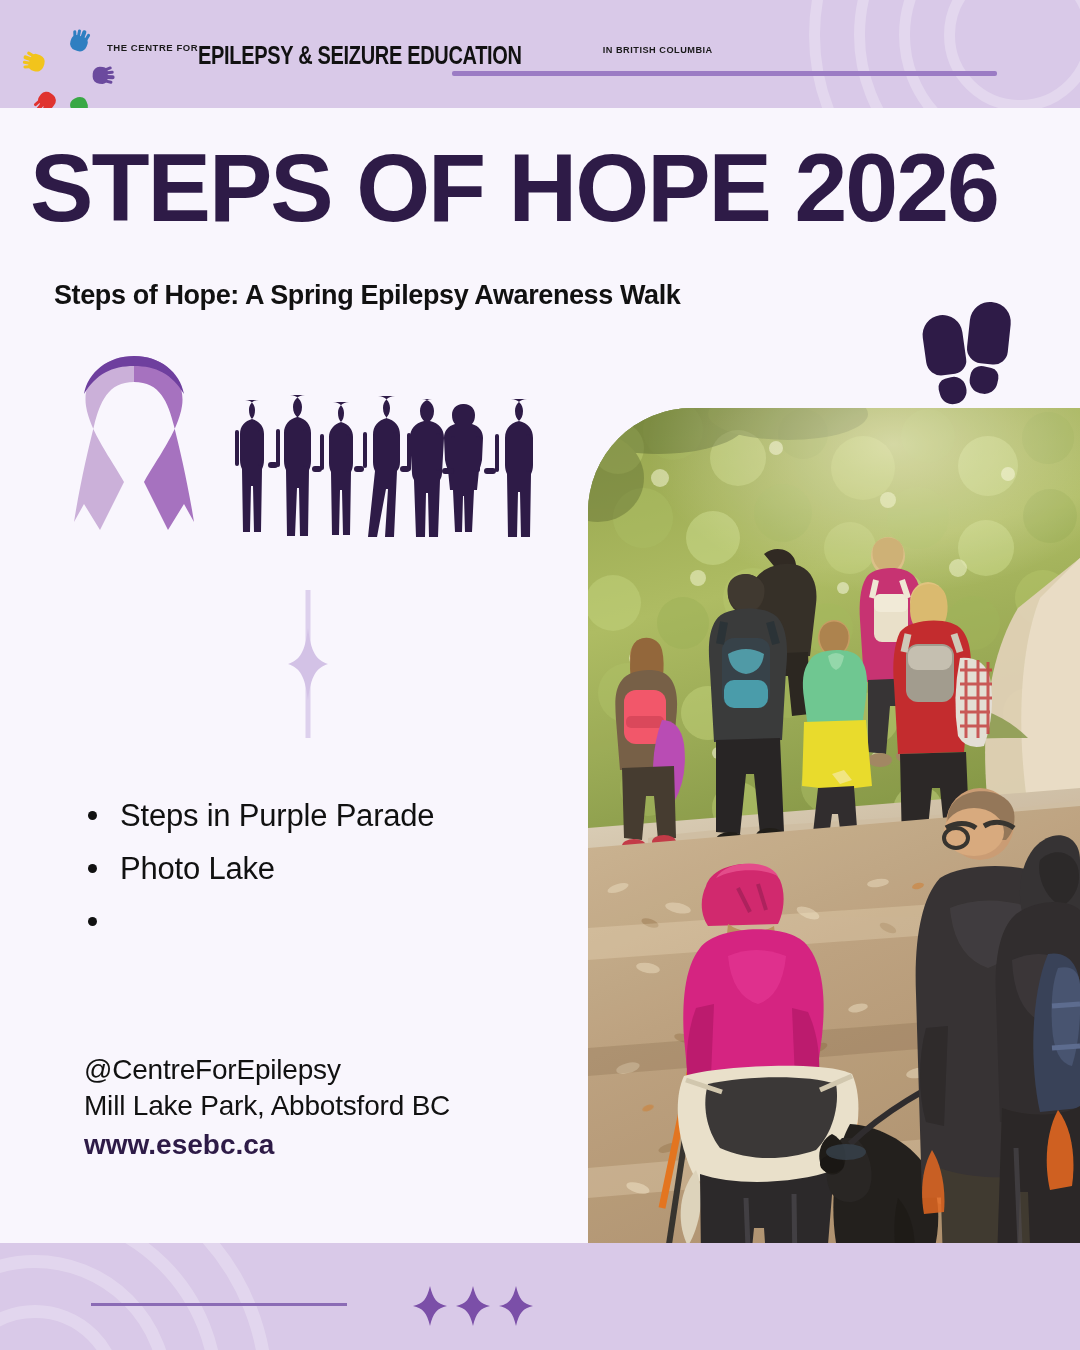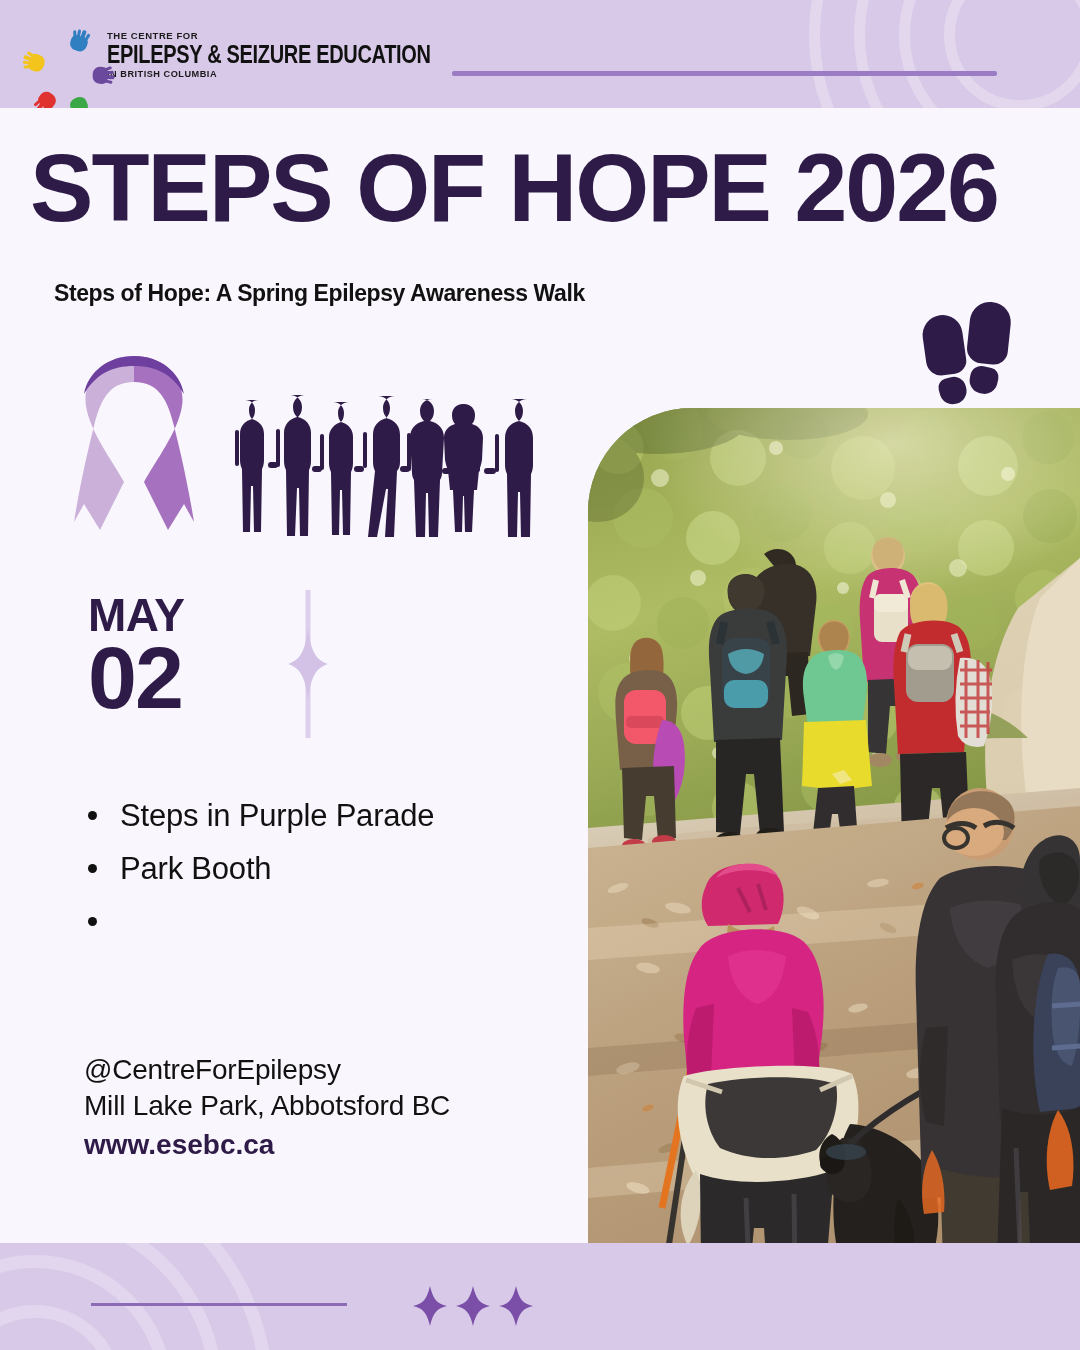--- a/index.html
+++ b/index.html
@@ -54,21 +54,21 @@
   }
   .hand .fingers{position:absolute;left:1px;top:0;width:19px;height:11px;}
   .hand .fingers i{
     position:absolute;bottom:0;width:3.4px;height:9px;border-radius:2px;background:currentColor;
     display:block;
   }
   .hand .fingers i:nth-child(1){left:0.5px;height:7px;transform:rotate(-22deg);}
   .hand .fingers i:nth-child(2){left:5px;height:9.5px;transform:rotate(-9deg);}
   .hand .fingers i:nth-child(3){left:9.3px;height:10px;}
   .hand .fingers i:nth-child(4){left:13.6px;height:8.5px;transform:rotate(11deg);}
-  .logo-text{display:flex;flex-direction:column;line-height:1;}
+  .logo-text{display:flex;flex-direction:row;line-height:1;}
   .logo-top{
     font-size:9.5px;font-weight:bold;letter-spacing:0.55px;color:#1a1a1a;
     margin-bottom:2px;font-family:"Liberation Sans", sans-serif;
   }
   .logo-main{
     font-size:25px;font-weight:bold;color:#111;letter-spacing:-0.4px;
     transform:scaleX(0.80);transform-origin:left center;
     white-space:nowrap;font-family:"Liberation Sans", sans-serif;
   }
   .logo-bot{
@@ -78,21 +78,21 @@
   
   .title{
     position:absolute;left:30px;top:140px;width:1020px;
     font-size:96px;font-weight:bold;color:#2e1b47;
     letter-spacing:-2px;line-height:1;
     transform:scaleX(0.99);transform-origin:left top;
     white-space:nowrap;
   }
   .subtitle{
     position:absolute;left:54px;top:280px;
-    font-size:23px;font-weight:bold;color:#111;letter-spacing:-0.4px;
+    font-size:27px;font-weight:bold;color:#111;letter-spacing:-0.4px;
     white-space:nowrap;
   }
 
   
   .footprints{position:absolute;left:920px;top:300px;width:110px;height:88px;}
   .fp{position:absolute;}
   .fp .sole{
     position:absolute;background:#2e1b47;
   }
   .fp-left{left:0px;top:18px;transform:rotate(-8deg);}
@@ -299,37 +299,33 @@
       <rect x="36" y="70" width="10" height="6" rx="3"></rect>
       <rect x="80" y="74" width="10" height="6" rx="3"></rect>
       <rect x="122" y="74" width="10" height="6" rx="3"></rect>
       <rect x="168" y="74" width="10" height="6" rx="3"></rect>
       <rect x="210" y="76" width="12" height="6" rx="3"></rect>
       <rect x="252" y="76" width="12" height="6" rx="3"></rect>
     </svg>
   </div>
 
   <div class="datetime">
-    <div class="dt-col dt-left">
-      <div class="dt-month">MAY</div>
-      <div class="dt-day">02</div>
-    </div>
     <div class="dt-sep">
       <svg viewBox="0 0 40 148" xmlns="http://www.w3.org/2000/svg">
         <rect x="17.5" y="0" width="5" height="148" fill="#ddd0ed"></rect>
         <path d="M20 38 C 23 62 28 70 40 74 C 28 78 23 86 20 110 C 17 86 12 78 0 74 C 12 70 17 62 20 38 Z" fill="#d3c2e6"></path>
       </svg>
     </div>
     <div class="dt-col dt-right">
     </div>
   </div>
 
   <ul class="bullets">
     <li><span class="dot"></span><span>Steps in Purple Parade</span></li>
-    <li><span class="dot"></span><span>Park Booth</span></li>
+    <li><span class="dot"></span><span>Photo Lake</span></li>
     <li><span class="dot"></span></li>
   </ul>
 
   <div class="contact">
     <div>@CentreForEpilepsy</div>
     <div>Mill Lake Park, Abbotsford BC</div>
     <div class="web">www.esebc.ca</div>
   </div>
 
   <div class="photo">

